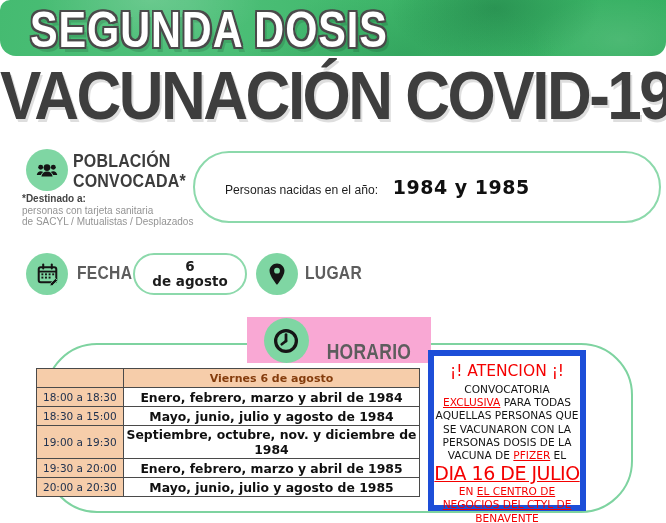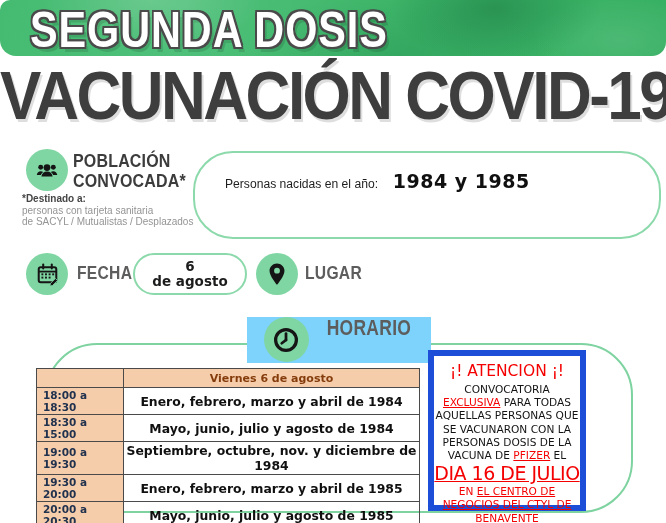--- a/index.html
+++ b/index.html
@@ -48,21 +48,21 @@
   .red-u{color:#f40000;text-decoration:underline;}
   
   .pob-title{
     position:absolute;left:73px;top:150px;font-weight:800;color:#3c3c3c;
     font-size:17px;line-height:19px;letter-spacing:.2px;
     transform:scale(.94,1.10);transform-origin:left top;white-space:nowrap;
   }
   .destinado{position:absolute;left:22px;top:193px;font-size:10px;line-height:11.5px;}
   .destinado .t{font-weight:700;color:#454545;}
   .destinado .g{color:#949494;}
-  .box-nacidos{left:193px;top:151px;width:468px;height:88px;border-radius:40px;padding:17px 0 0 30px;text-align:right;}
+  .box-nacidos{left:193px;top:151px;width:468px;height:72px;border-radius:40px;padding:23px 0 0 30px;text-align:right;}
   .nrow{display:flex;align-items:baseline;margin-bottom:9px;white-space:nowrap;}
   .nlabel{font-size:12.5px;color:#1e1e1e;transform:scaleX(.97);transform-origin:left;}
   .nval1{font-size:19px;margin-left:10px;color:#101010;letter-spacing:.5px;}
   .nval2{font-size:14.5px;margin-left:14px;color:#101010;letter-spacing:.3px;}
   
   .pill-date{
     left:133px;top:253px;width:114px;height:42px;border-radius:22px;
     display:flex;flex-direction:column;align-items:center;justify-content:center;
     font-size:13.5px;line-height:15px;color:#1c1c1c;
   }
@@ -71,37 +71,37 @@
     display:flex;flex-direction:column;align-items:center;justify-content:center;
     text-align:center;font-size:11.5px;line-height:14.5px;color:#111;
   }
   .box-lugar .addr{margin-top:5px;font-size:11px;}
   
   .big-rect{
     position:absolute;left:45px;top:343px;width:588px;height:170px;
     border:2.5px solid #7ed3a0;border-radius:52px;box-sizing:border-box;background:#fff;
   }
   .horario-label{
-    position:absolute;left:247px;top:317px;width:184px;height:46px;background:#7dd3fc;
-    display:flex;align-items:flex-start;justify-content:center;gap:14px;
+    position:absolute;left:247px;top:317px;width:184px;height:46px;background:#f9a8d4;
+    display:flex;align-items:flex-end;justify-content:center;gap:14px;
   }
   .horario-label .gcircle{position:static;width:45px;height:45px;flex:0 0 auto;}
   .horario-text{
     font-weight:700;color:#5d5d5d;font-size:19px;letter-spacing:.3px;
     transform:scale(.92,1.12);white-space:nowrap;
   }
   
   table.sched{
     position:absolute;left:36px;top:368px;width:384px;border-collapse:collapse;
     font-family:"DejaVu Sans","Liberation Sans",sans-serif;
   }
   table.sched td{border:1px solid #4a4a4a;box-sizing:border-box;}
   td.time,td.hcell{background:#f6cdaa;}
   td.hcell{height:16px;font-size:11px;font-weight:700;color:#843c0c;text-align:center;}
-  td.time{width:87px;height:19px;font-size:10.5px;font-weight:700;color:#21324f;padding-left:6px;}
+  td.time{width:87px;height:19px;font-size:10.5px;font-weight:400;color:#21324f;padding-left:6px;}
   td.months{font-size:12.4px;font-weight:700;color:#101010;text-align:center;}
   
   .attention{
     position:absolute;left:428px;top:350px;width:158px;height:161px;
     border:6px solid #1d4ed8;background:#fff;box-sizing:border-box;
     text-align:center;font-family:"DejaVu Sans","Liberation Sans",sans-serif;
     font-weight:400;color:#131313;font-size:10.6px;line-height:13.2px;padding-top:5px;
   }
   .attention .title{font-size:15.5px;line-height:20px;color:#f40000;margin-bottom:2px;}
   .attention .bigdate{font-size:19px;line-height:23px;letter-spacing:-.5px;}

